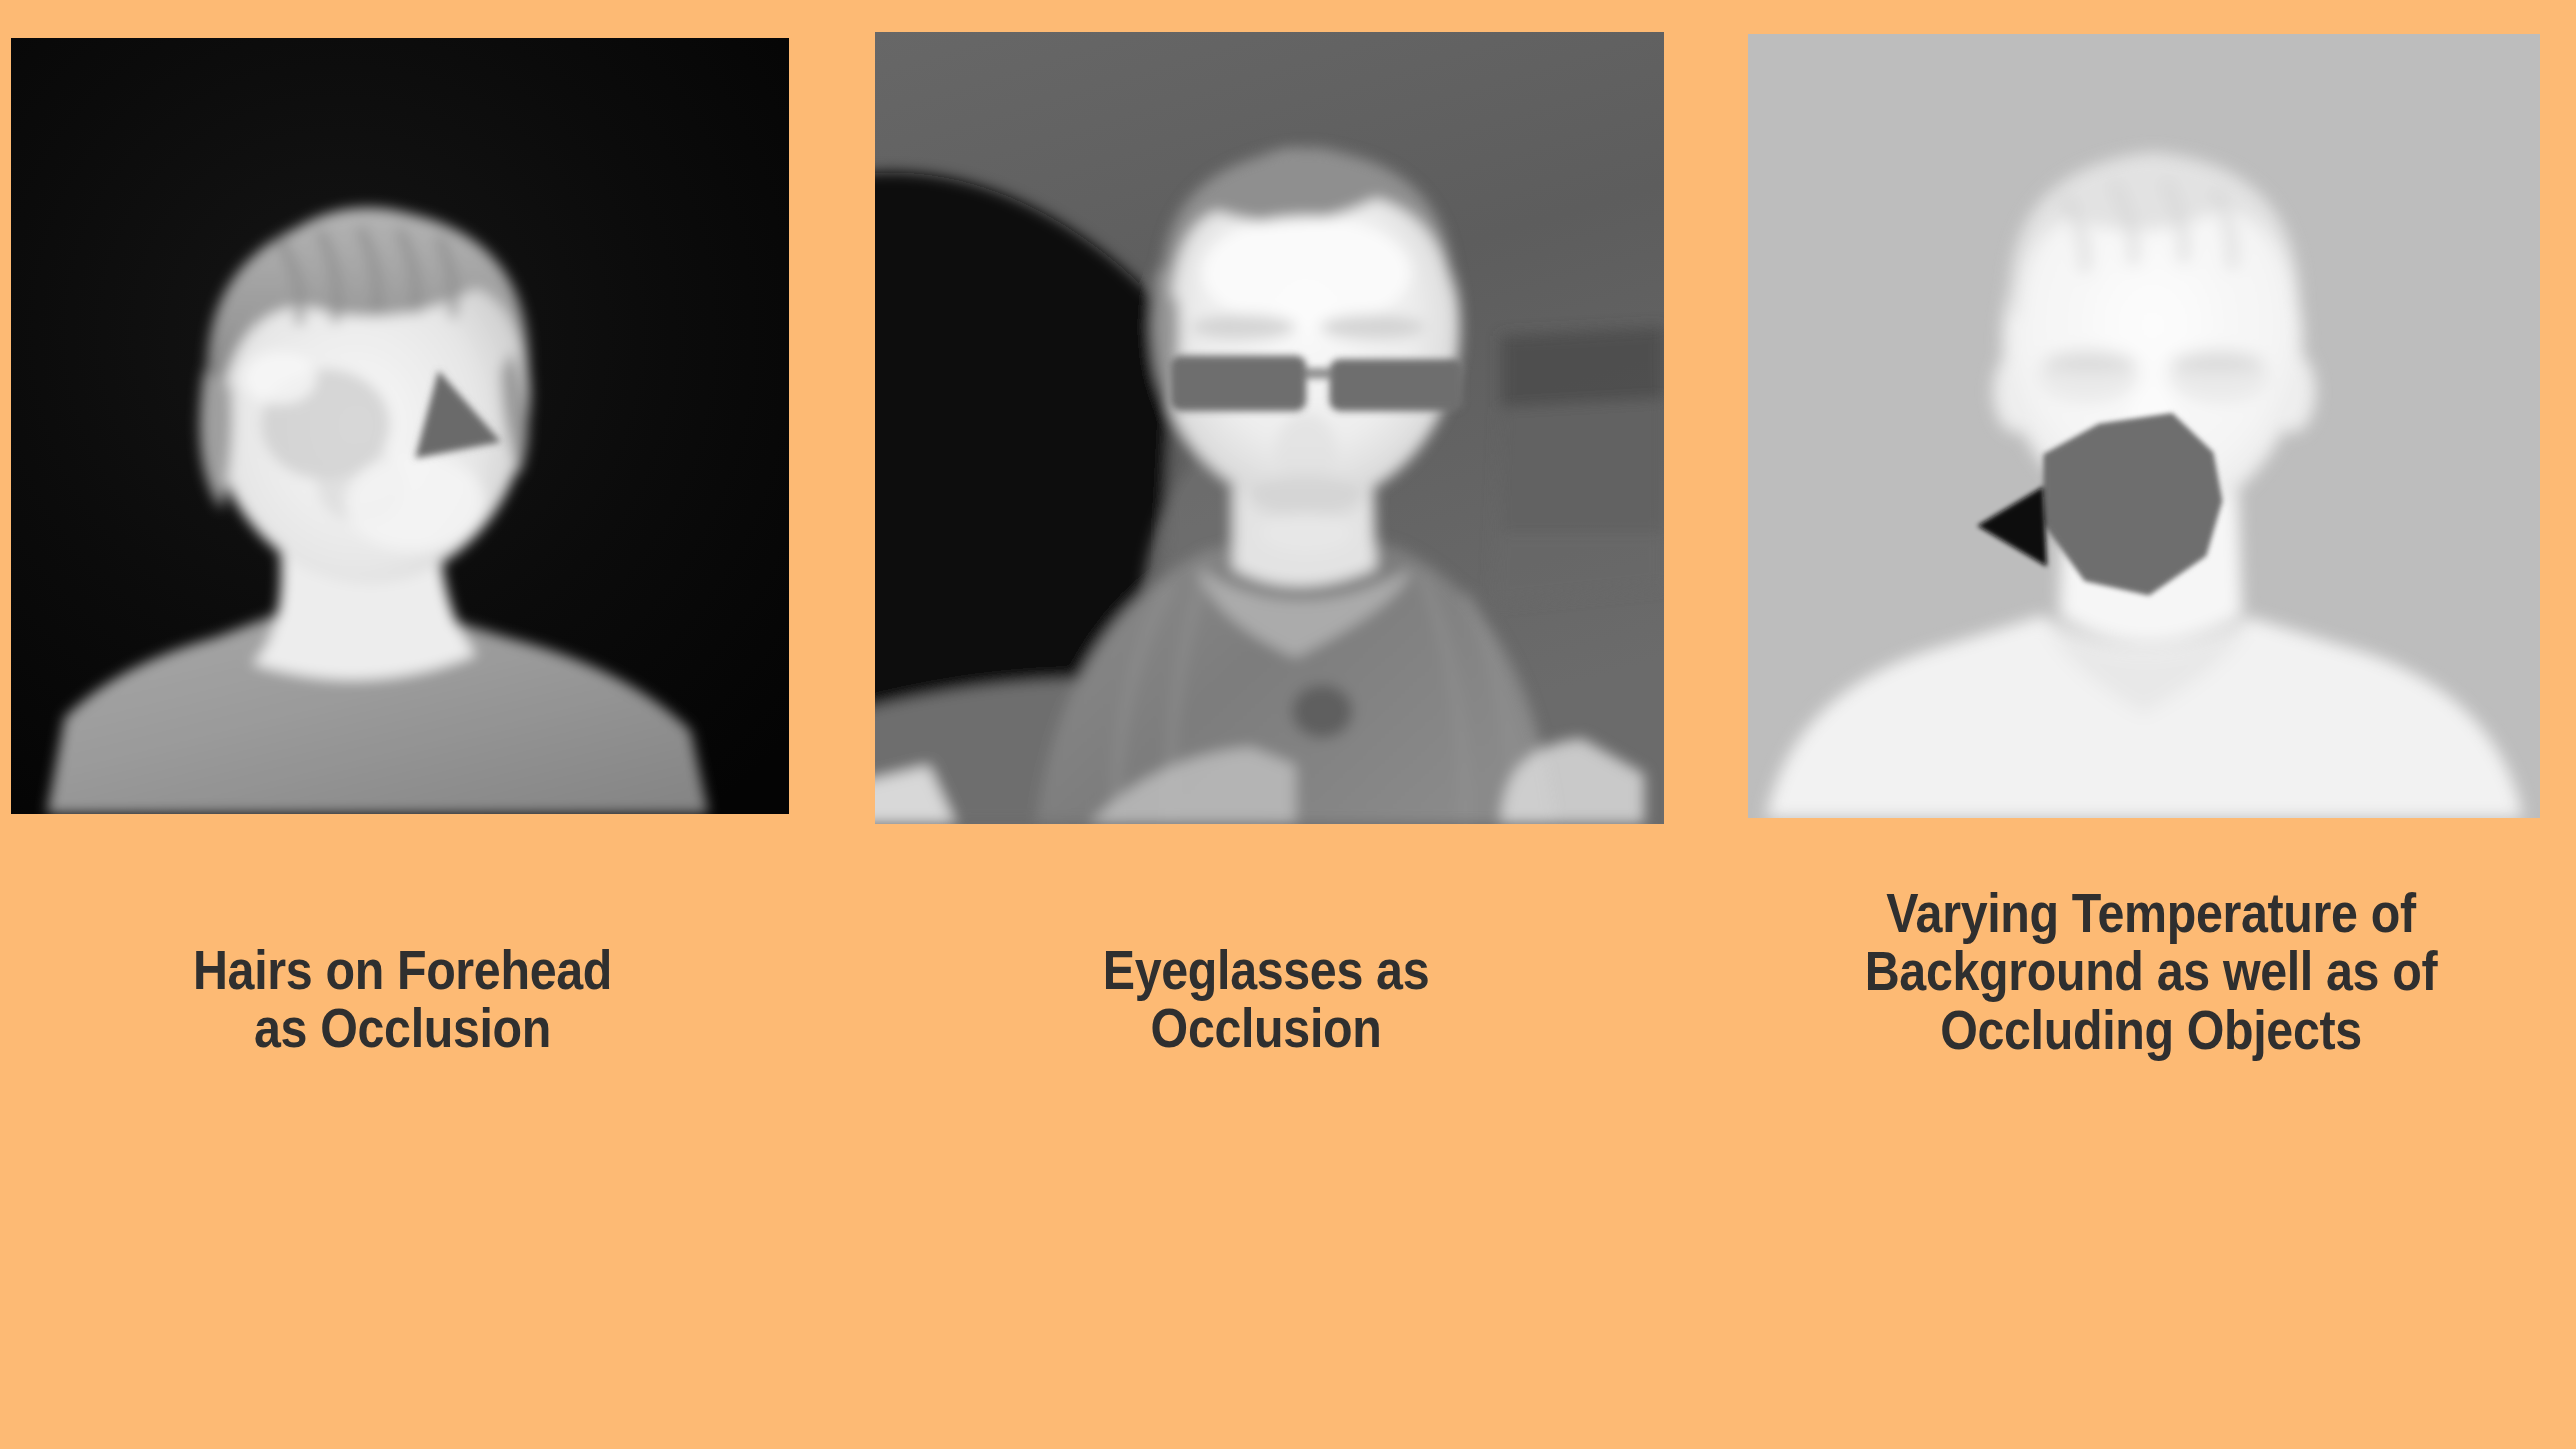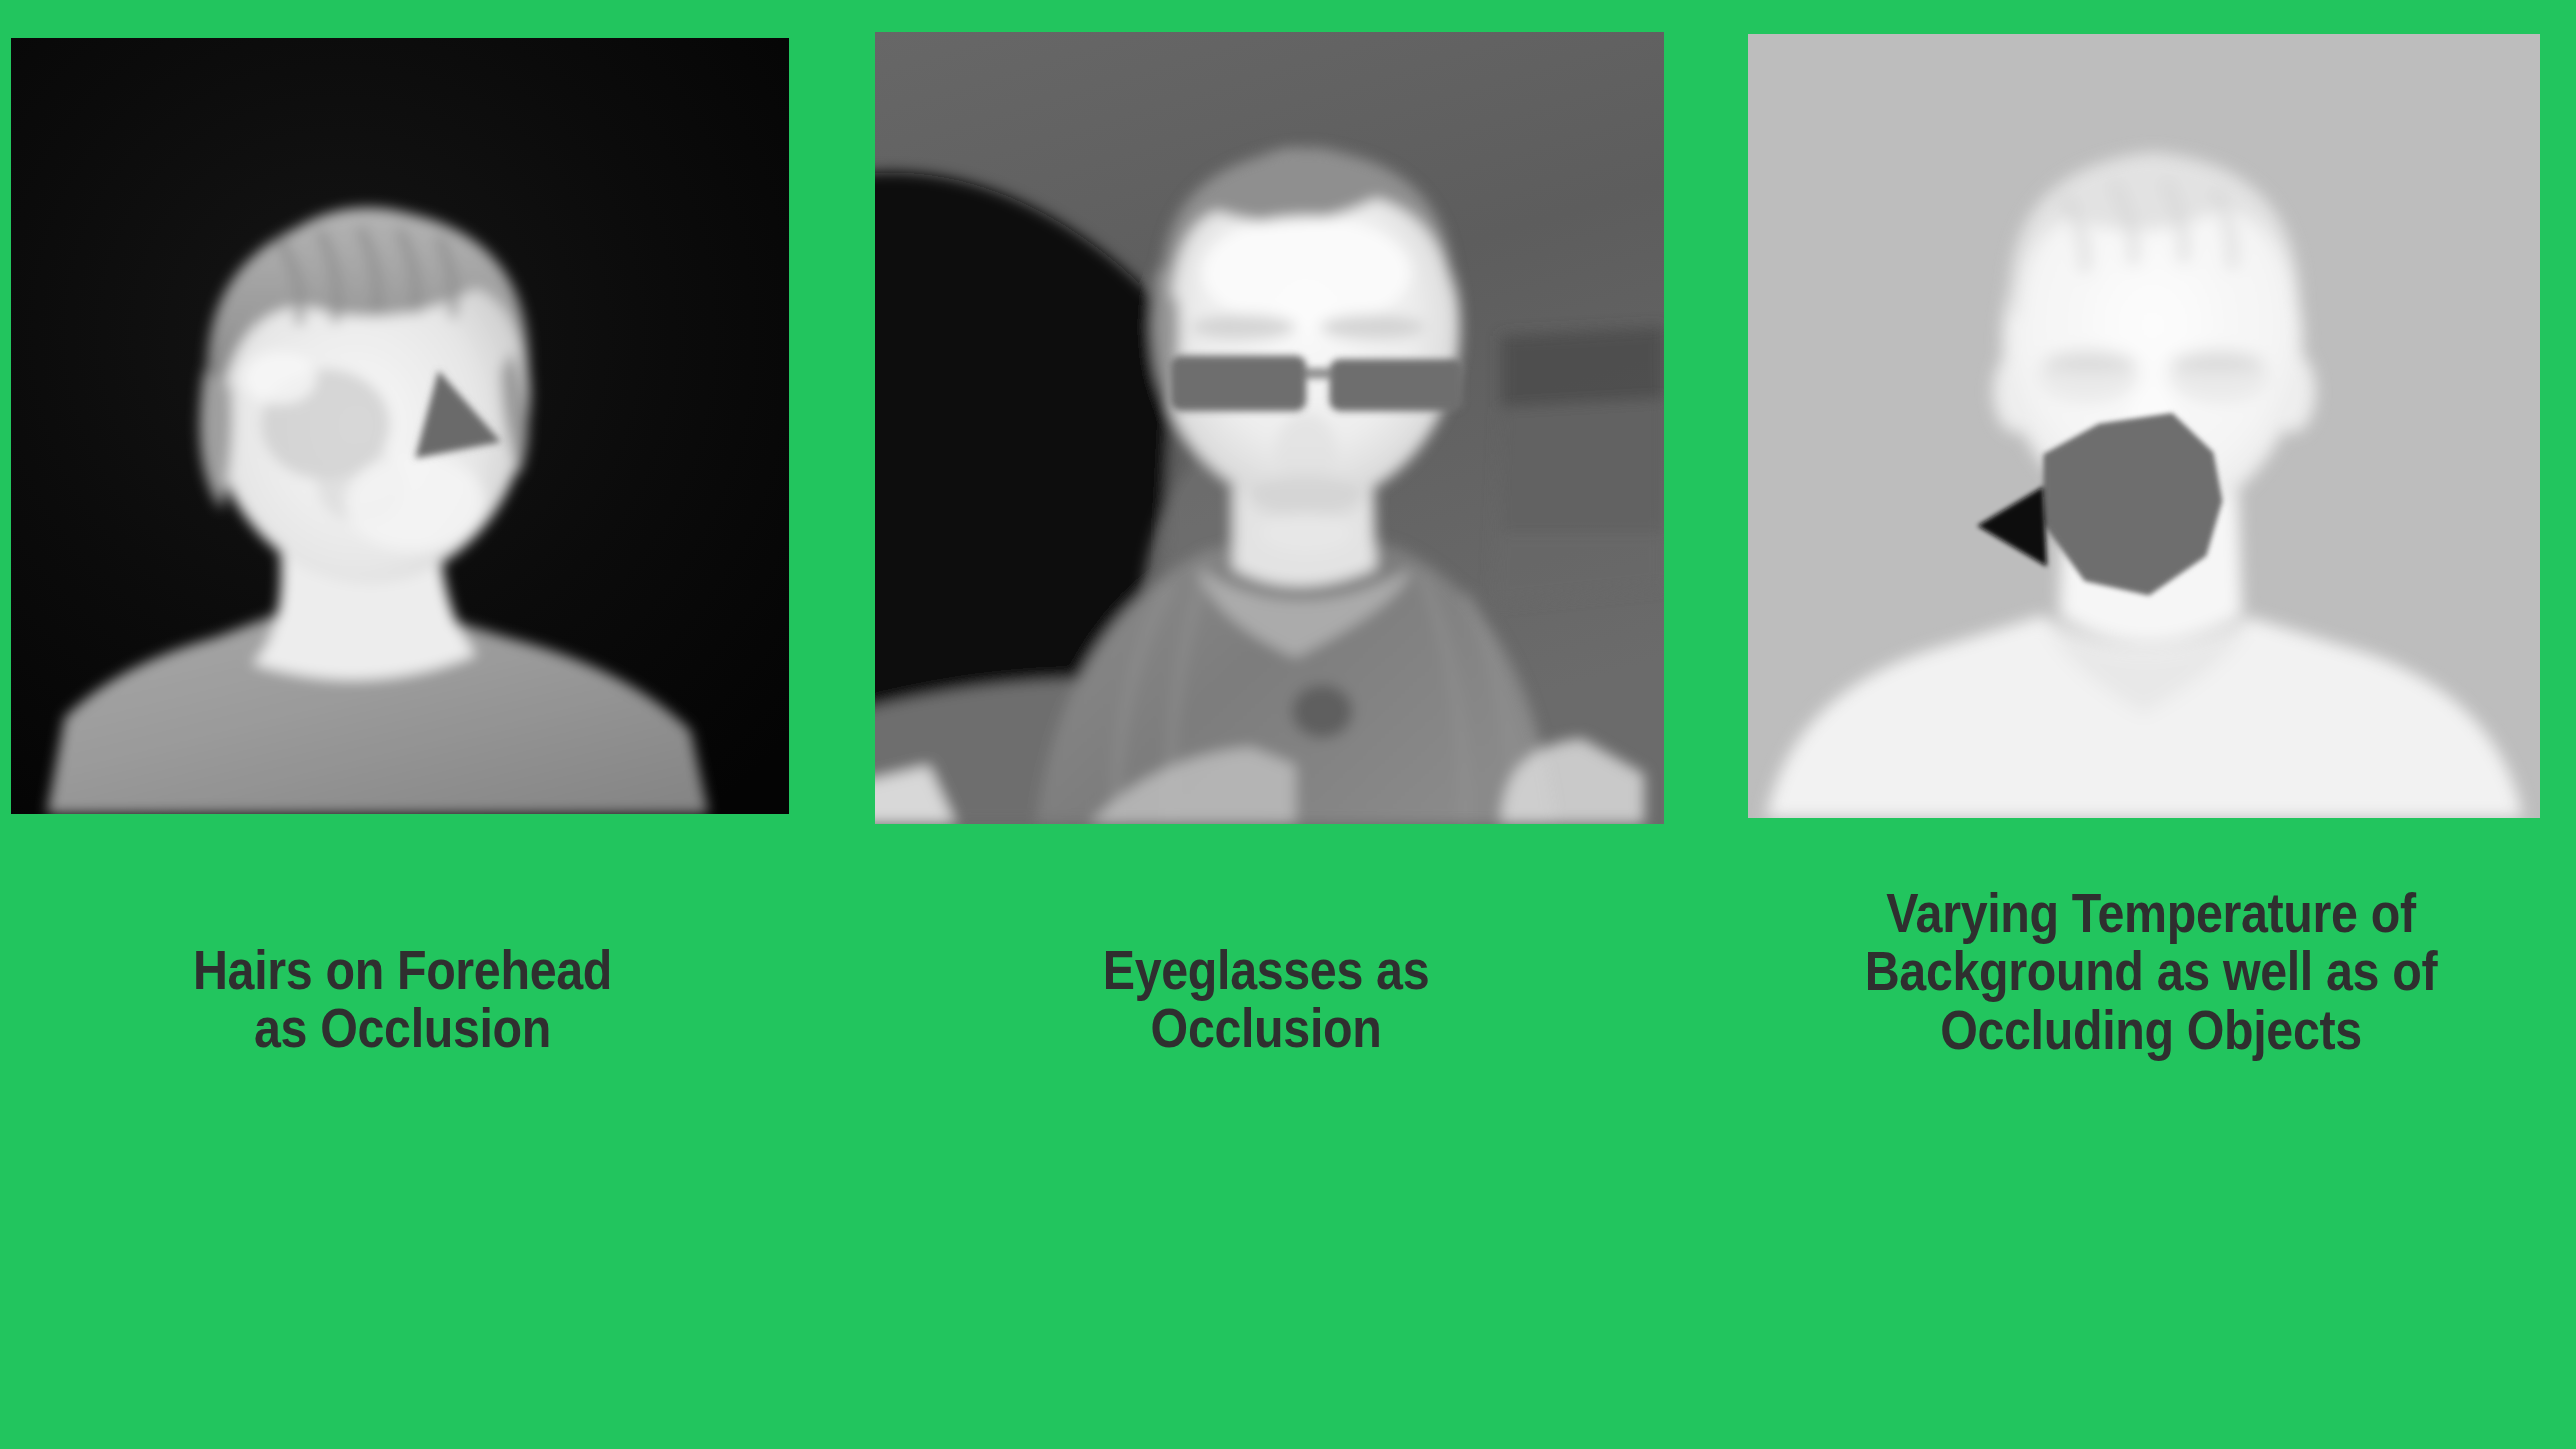--- a/index.html
+++ b/index.html
@@ -12,21 +12,21 @@
     width: 2576px;
     height: 1449px;
     font-family: "Liberation Sans", "DejaVu Sans", sans-serif;
     overflow: hidden;
   }
 
   #figure-root {
     position: relative;
     width: 2576px;
     height: 1449px;
-    background: #22c55e;
+    background: #fdba74;
   }
 
   .panel {
     position: absolute;
     top: 0;
   }
 
   .panel-image {
     position: absolute;
     display: block;

